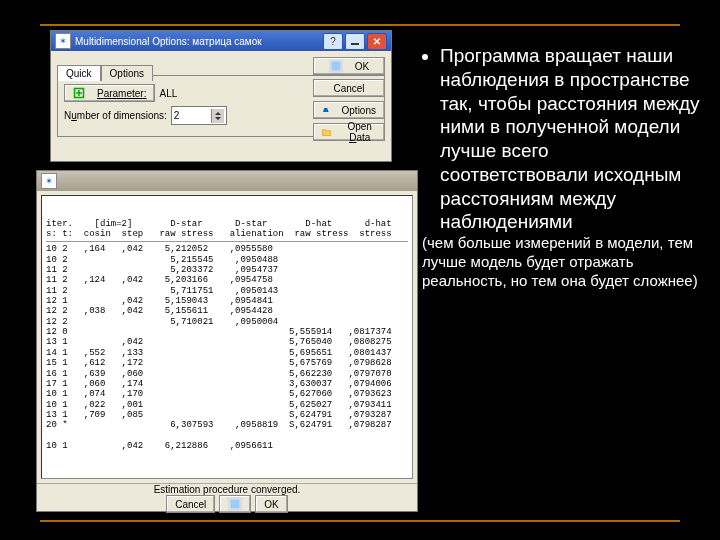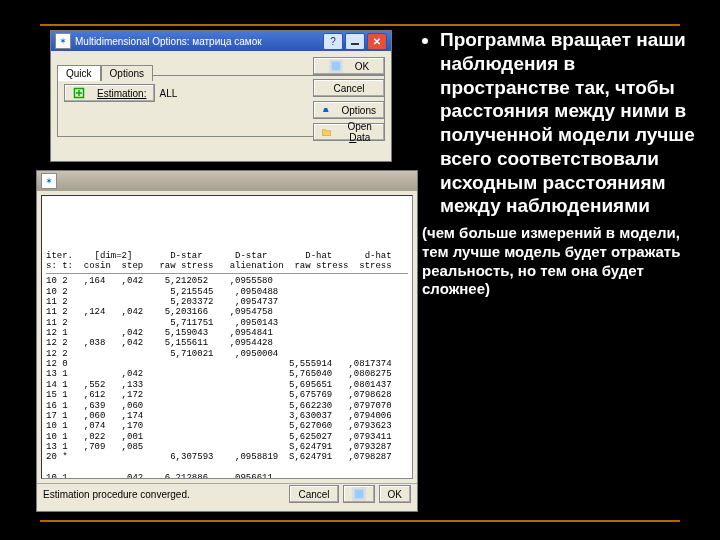--- a/index.html
+++ b/index.html
@@ -23,29 +23,28 @@
     left: 40px;
     right: 40px;
     height: 2px;
     background: #b06a00;
   }
   .rule-top { top: 24px; }
   .rule-bottom { top: 520px; }
   .side-text {
     position: absolute;
     right: 18px;
-    top: 28px;
+    top: 44px;
     width: 280px;
     color: #fff;
     font-family: Arial, sans-serif;
     line-height: 1.25;
-    font-weight: bold;
   }
   .side-main { font-size: 19px; }
-  .side-sub { font-size: 15px; margin-top: 6px; }
+  .side-sub { font-size: 15px; margin-top: 0; }
   .side-text ul { margin: 0; padding-left: 18px; }
 
   
   .win {
     position: absolute;
     background: #ece9d8;
     border: 1px solid #7a7a7a;
     box-shadow: 2px 2px 4px rgba(0,0,0,.5);
   }
   .win1 { left: 50px; top: 30px; width: 340px; height: 130px; }
@@ -110,24 +109,24 @@
     font-size: 9px;
     background:#fff;
     border:1px inset #888;
     margin:4px;
     height:278px;
     overflow:hidden;
     padding:2px 4px;
     line-height:1.15;
     white-space: pre;
   }
-  .paramtbl .hdr { border-bottom:1px solid #999; padding-bottom:2px; margin-bottom:2px;margin-top:32px; }
+  .paramtbl .hdr { border-bottom:1px solid #999; padding-bottom:2px; margin-bottom:2px; }
   .status {
     border-top:1px solid #aaa; height:20px; display:flex; align-items:center;
-    padding:0 6px; font-size:10px; justify-content:space-between;
+    padding:0 6px; font-size:10px; justify-content:space-between;flex-direction:column;
   }
   .status-right { display:flex; gap:4px; }
   .underline { text-decoration: underline; }
 </style>
 </head>
 <body>
 
 <div class="slide">
   <div class="orange-rule rule-top"></div>
 
@@ -151,23 +150,36 @@
         <div class="tab active">Quick</div>
         <div class="tab">Options</div>
       </div>
       <div class="tab-area">
         <div class="row">
           <button class="btn">
             <svg class="ico" viewBox="0 0 16 16">
                 <rect x="2" y="2" width="12" height="12" fill="none" stroke="#0a0" stroke-width="2"></rect>
                 <path d="M4 8h8M8 4v8" stroke="#0a0" stroke-width="2"></path>
               </svg>
-            <span class="underline">Estimation:</span>
+            <span class="underline">Parameter:</span>
           </button>
           <span>ALL</span>
+        </div>
+        <div class="row">
+          <span>
+            <span>N</span><span class="underline">u</span><span>mber of dimensions:</span>
+          </span>
+          <span class="dropdown">
+            <span>2</span>
+            <span class="chev">
+              <svg viewBox="0 0 8 8">
+                  <path d="M1 3l3-3 3 3H1zM1 5l3 3 3-3H1z" fill="#333"></path>
+                </svg>
+            </span>
+          </span>
         </div>
       </div>
       <div class="right-col">
         <button class="btn">
           <svg class="smallicon" viewBox="0 0 16 16">
               <rect width="16" height="16" fill="#ddd"></rect>
               <path d="M3 3h10v10H3z" fill="#9cf"></path>
             </svg>
           <span>OK</span>
         </button>

